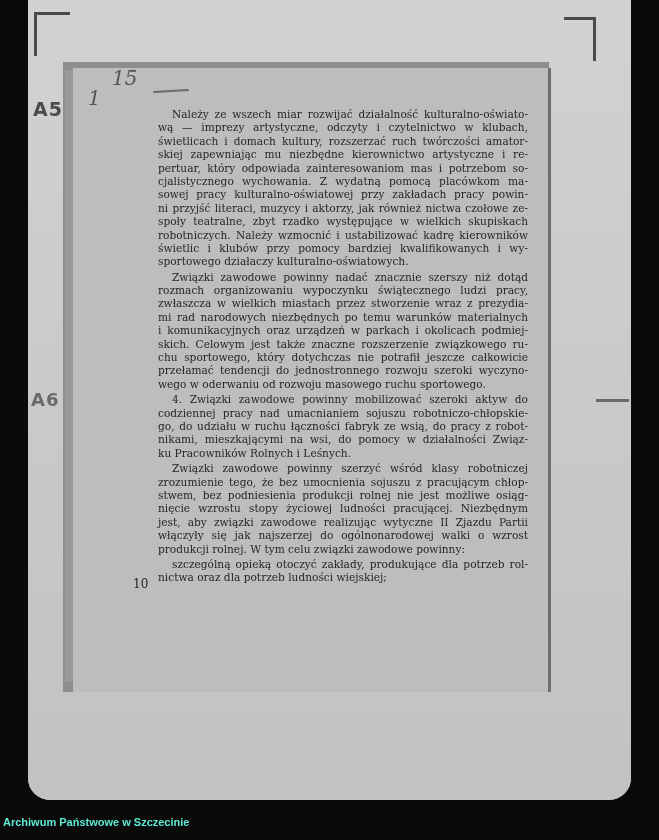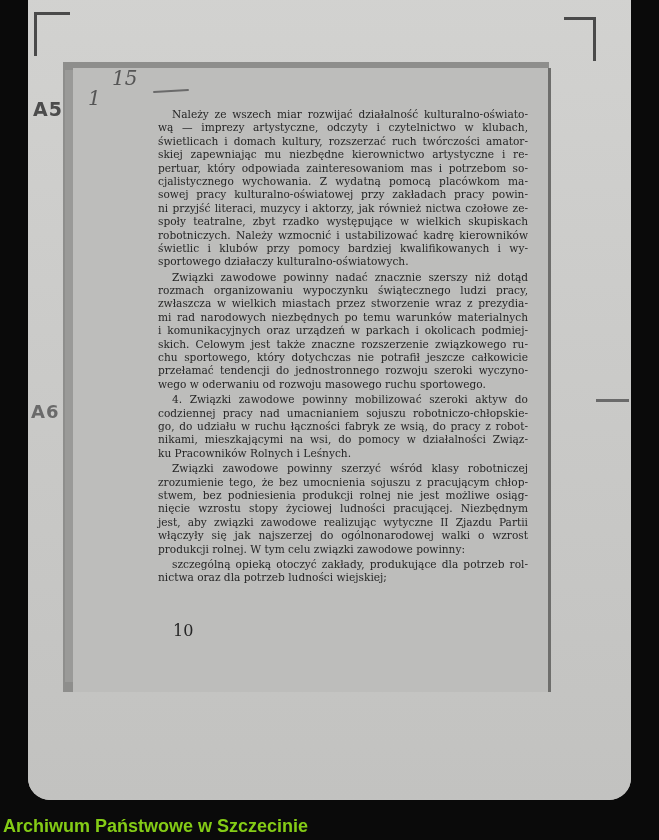--- a/index.html
+++ b/index.html
@@ -37,38 +37,38 @@
   .text-block {
     position: absolute; left: 133px; top: 108px; width: 370px;
     font-size: 10.6px; line-height: 13.4px; color: #262626; text-align: justify; margin-left: 25px;
   }
   .text-block p { margin: 0; text-indent: 0; }
   .line { display: block; text-align: justify; text-align-last: justify; white-space: nowrap; height: 13.4px; }
   .line.last { text-align-last: left; }
   .line.indent { padding-left: 14px; }
   .bold { font-weight: normal; }
   .gap { height: 2px; }
-  .page-number { position: absolute; left: 133px; top: 621px; font-size: 16px; color: #262626; margin-left: 40px; }
+  .page-number { position: absolute; left: 133px; top: 577px; font-size: 12px; color: #262626; }
   .footer {
-    position: absolute; left: 3px; top: 816px; color: #84cc16;
-    font-family: "Liberation Sans", sans-serif; font-size: 18px; font-weight: bold;
+    position: absolute; left: 3px; top: 816px; color: #5eead4;
+    font-family: "Liberation Sans", sans-serif; font-size: 11px; font-weight: bold;
   }
 </style>
 </head>
 <body>
 
 <div class="card"></div>
 
 <div class="crop" style="left:34px;top:12px;width:36px;height:3px;"></div>
 <div class="crop" style="left:34px;top:12px;width:3px;height:44px;"></div>
 <div class="crop" style="left:564px;top:17px;width:32px;height:3px;"></div>
 <div class="crop" style="left:593px;top:17px;width:3px;height:44px;"></div>
 
 <div class="margin-label" style="left:33px;top:98px;">A5</div>
-<div class="margin-label" style="left:31px;top:401px;font-size:18px;color:#6a6a6a;">A6</div>
+<div class="margin-label" style="left:31px;top:389px;font-size:18px;color:#6a6a6a;">A6</div>
 <div class="margin-tick" style="left:596px;top:399px;width:33px;"></div>
 
 <div class="page-stack"></div>
 <div class="page-edge"></div>
 <div class="page"></div>
 
 <div class="handwriting" style="left:88px;top:86px;">1</div>
 <div class="handwriting" style="left:112px;top:66px;">15</div>
 <div style="position:absolute;left:153px;top:90px;width:36px;height:2px;background:#6a6a6a;border-radius:2px;transform:rotate(-3deg);"></div>
 

